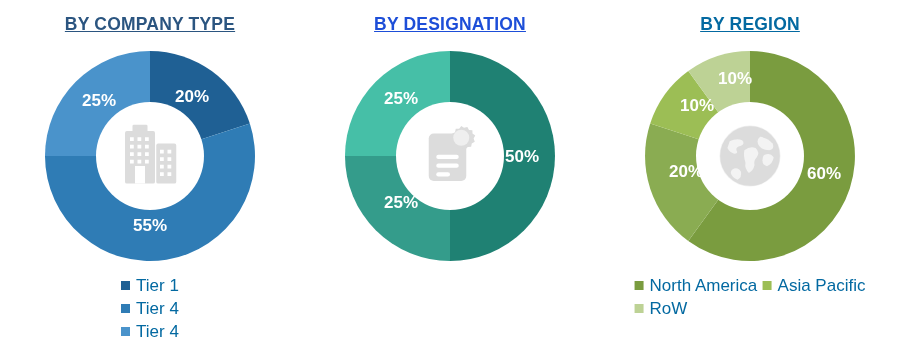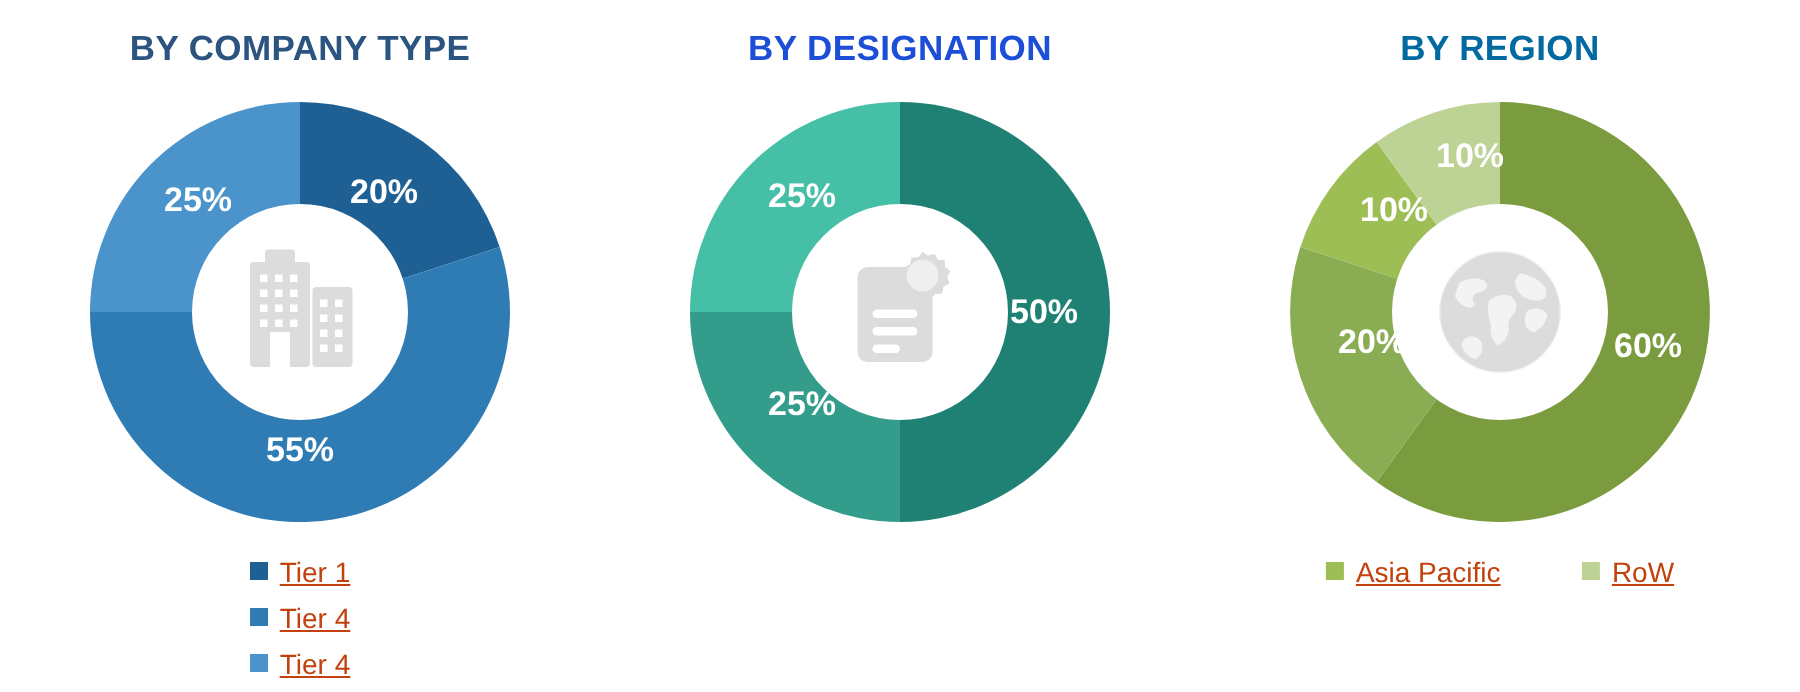--- a/index.html
+++ b/index.html
@@ -27,20 +27,21 @@
 
   .panel-title {
     position: absolute;
     top: 14px;
     left: 0;
     width: 100%;
     text-align: center;
     font-size: 17.5px;
     font-weight: bold;
     letter-spacing: 0.2px;
+    text-decoration: underline;
   }
   .title-company { color: #2b5580; }
   .title-designation { color: #1d4ed8; }
   .title-region { color: #0369a1; }
 
   .donut-wrap {
     position: absolute;
     top: 45px;
     left: 50%;
     transform: translateX(-50%);
@@ -77,23 +78,22 @@
     width: 100%;
     display: flex;
     flex-direction: column;
     align-items: center;
   }
   .legend-col { top: 274px; }
   .legend-row {
     display: flex;
     align-items: center;
     height: 23px;
-    font-size: 14px;
-    color: #c2410c;
-    text-decoration: underline;
+    font-size: 17px;
+    color: #0369a1;
   }
   .legend-swatch {
     width: 9px; height: 9px;
     margin-right: 6px;
     flex: 0 0 auto;
   }
   .legend-label { white-space: nowrap; }
 
   .legend-2col {
     position: absolute;
@@ -245,20 +245,24 @@
             <path d="M44 30 q5 -2 8 2 q-1 6 -6 8 q-4 -1 -4 -5 q0 -4 2 -5 Z"></path>
             <path d="M17 42 q4 -1 6 3 q1 5 -3 7 q-5 -2 -6 -6 q0 -3 3 -4 Z"></path>
           </g>
           <circle cx="31" cy="31" r="27" fill="none" stroke="#ffffff" stroke-width="1.2" opacity="0.55"></circle>
         </svg>
       </div>
     </div>
 
     <div class="legend-2col">
       <div class="legend-row">
+        <span class="legend-swatch" style="background:#7a9c3f"></span>
+        <span class="legend-label">North America</span>
+      </div>
+      <div class="legend-row">
         <span class="legend-swatch" style="background:#9cbe55"></span>
         <span class="legend-label">Asia Pacific</span>
       </div>
       <div class="legend-row">
         <span class="legend-swatch" style="background:#bdd295"></span>
         <span class="legend-label">RoW</span>
       </div>
     </div>
   </div>
 

